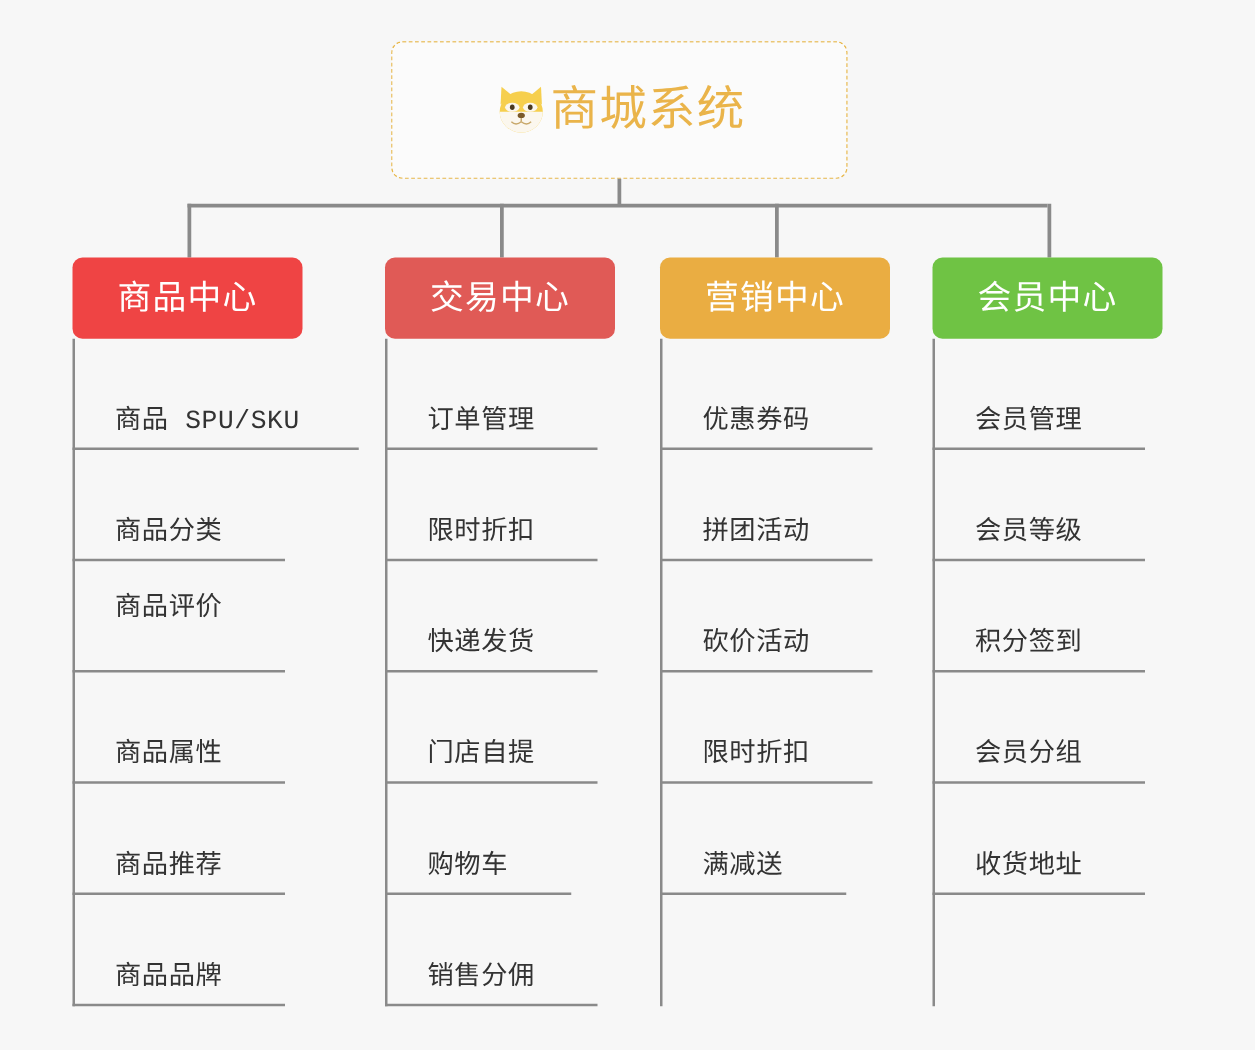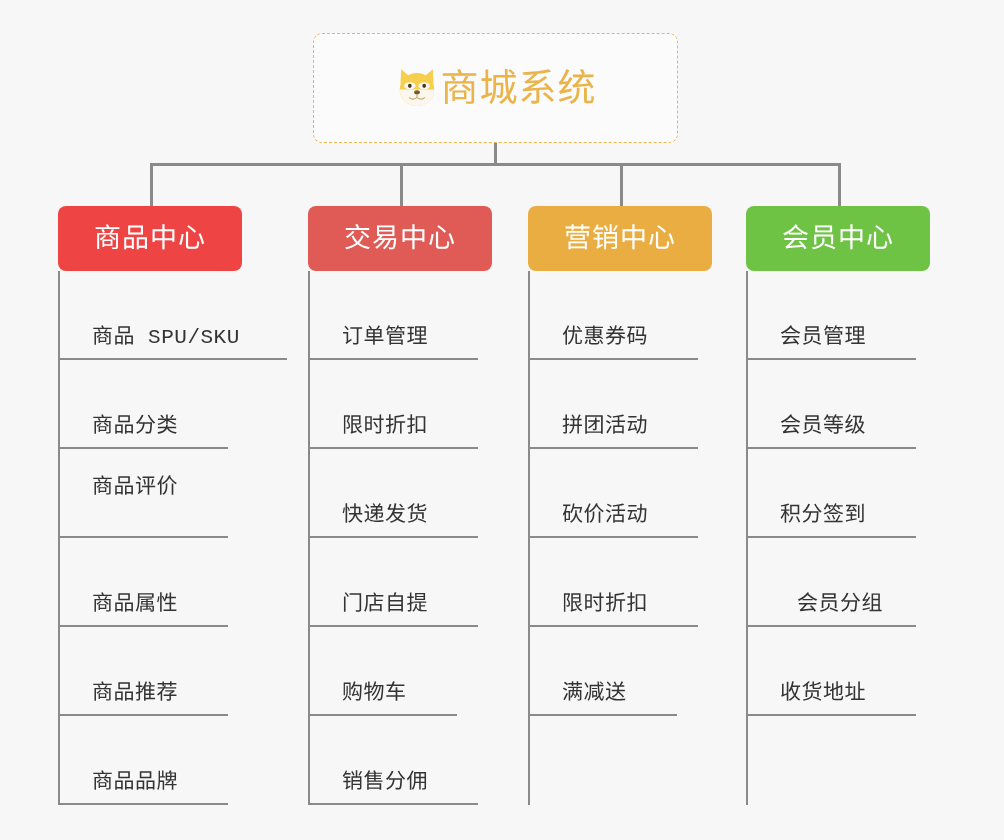--- a/index.html
+++ b/index.html
@@ -274,21 +274,21 @@
     <div class="leaves">
       <div class="leaf" style="width: 170px; border-bottom-color: rgb(138, 138, 138);">
           <span class="leaf-text">会员管理</span>
         </div>
       <div class="leaf" style="width: 170px; border-bottom-color: rgb(138, 138, 138);">
           <span class="leaf-text">会员等级</span>
         </div>
       <div class="leaf" style="width: 170px; border-bottom-color: rgb(138, 138, 138);">
           <span class="leaf-text">积分签到</span>
         </div>
-      <div class="leaf" style="width: 170px; border-bottom-color: rgb(138, 138, 138); justify-content: center;">
+      <div class="leaf" style="width: 170px; border-bottom-color: rgb(138, 138, 138);">
           <span class="leaf-text">会员分组</span>
         </div>
       <div class="leaf" style="width: 170px; border-bottom-color: rgb(138, 138, 138);">
           <span class="leaf-text">收货地址</span>
         </div>
     </div>
   </div>
 
 </div>
 

